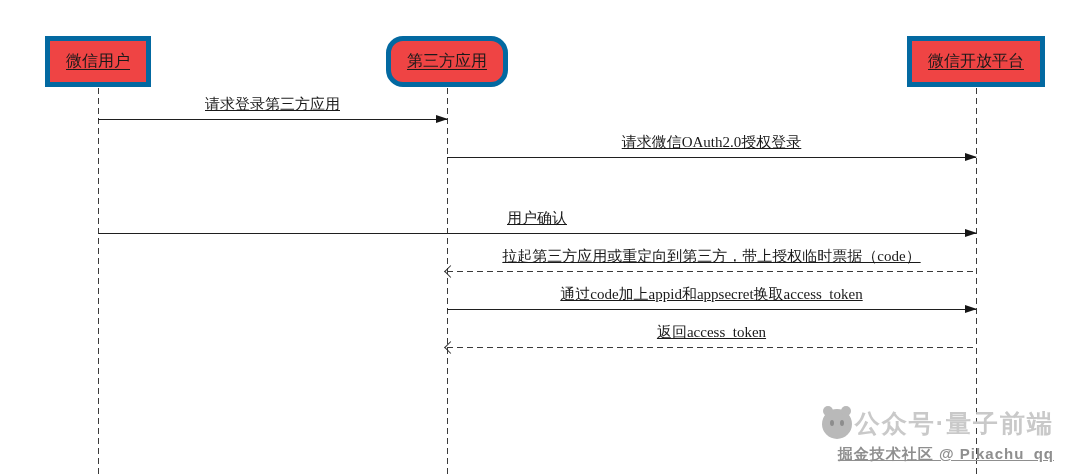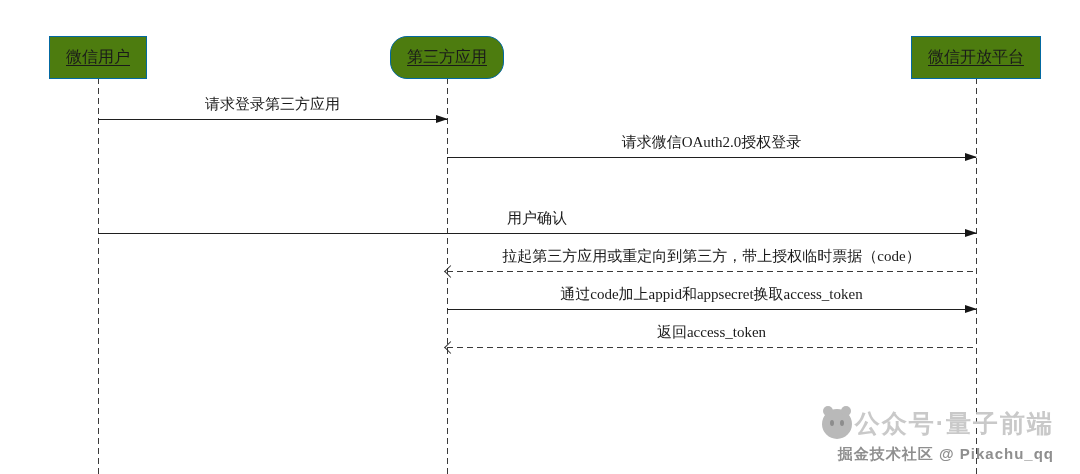--- a/index.html
+++ b/index.html
@@ -6,38 +6,38 @@
   html,body { background:#ffffff; }
   .canvas {
     position:relative; width:1080px; height:474px; background:#ffffff;
     font-family:"Liberation Serif","DejaVu Serif",serif; color:#1a1a1a;
     overflow:hidden;
   }
 
   
   .actor {
     position:absolute; top:36px; transform:translateX(-50%);
-    background:#4d7c0f; border:1px solid #0369a1;
+    background:#ef4444; border:5px solid #0369a1;
     padding:10px 16px; font-size:16px; white-space:nowrap; z-index:3;
   }
   .actor-label { text-decoration:underline; text-underline-offset:3px; }
   .a1 { left:98px; } .a2 { left:447px;border-radius:17px; } .a3 { left:976px; }
 
   
   .lifeline {
     position:absolute; top:78px; bottom:0; width:1px; z-index:1;
     background:repeating-linear-gradient(180deg,#3a3a3a 0 6px,transparent 6px 10px);
   }
   .l1 { left:98px; } .l2 { left:447px; } .l3 { left:976px; }
 
   
   .message { position:absolute; height:27px; z-index:2; }
   .msg-label {
     position:absolute; left:0; right:0; bottom:6px;
-    text-align:center; font-size:15px; white-space:nowrap; color:#1a1a1a;
+    text-align:center; font-size:15px; white-space:nowrap; color:#1a1a1a;text-decoration:underline;
   }
   .msg-line { position:absolute; left:0; right:0; bottom:0; height:1px; background:#1f1f1f; }
   .message.dashed .msg-line {
     background:repeating-linear-gradient(90deg,#3a3a3a 0 6px,transparent 6px 10px);
   }
   .head { position:absolute; }
   .head-right-filled {
     right:-1px; bottom:-3px; width:0; height:0;
     border-left:12px solid #161616;
     border-top:4px solid transparent; border-bottom:4px solid transparent;
@@ -56,21 +56,21 @@
   .m6 { left:447px; width:529px; top:283px; }
   .m7 { left:447px; width:529px; top:321px; }
 
   
   .watermark {
     position:absolute; right:26px; bottom:10px; text-align:right; z-index:4;
     font-family:"Liberation Sans","DejaVu Sans",sans-serif;
   }
   .wm-row { display:flex; align-items:center; justify-content:flex-end; gap:3px; }
   .wm-brand { font-size:25px; font-weight:bold; color:#c9c9c9; letter-spacing:2px; }
-  .wm-credit { font-size:15px; font-weight:bold; color:#8f8f8f; margin-top:5px; letter-spacing:1px; }
+  .wm-credit { font-size:15px; font-weight:bold; color:#8f8f8f; margin-top:5px; letter-spacing:1px;text-decoration:underline; }
   .panda-icon { position:relative; width:30px; height:30px; background:#b9b9b9; border-radius:50%; flex:0 0 auto; }
   .panda-icon::before, .panda-icon::after {
     content:""; position:absolute; top:-3px; width:10px; height:10px;
     background:#b9b9b9; border-radius:50%;
   }
   .panda-icon::before { left:1px; } .panda-icon::after { right:1px; }
   .panda-eye {
     position:absolute; left:8px; top:11px; width:4px; height:6px;
     background:#8d8d8d; border-radius:50%; box-shadow:10px 0 0 #8d8d8d;
   }

